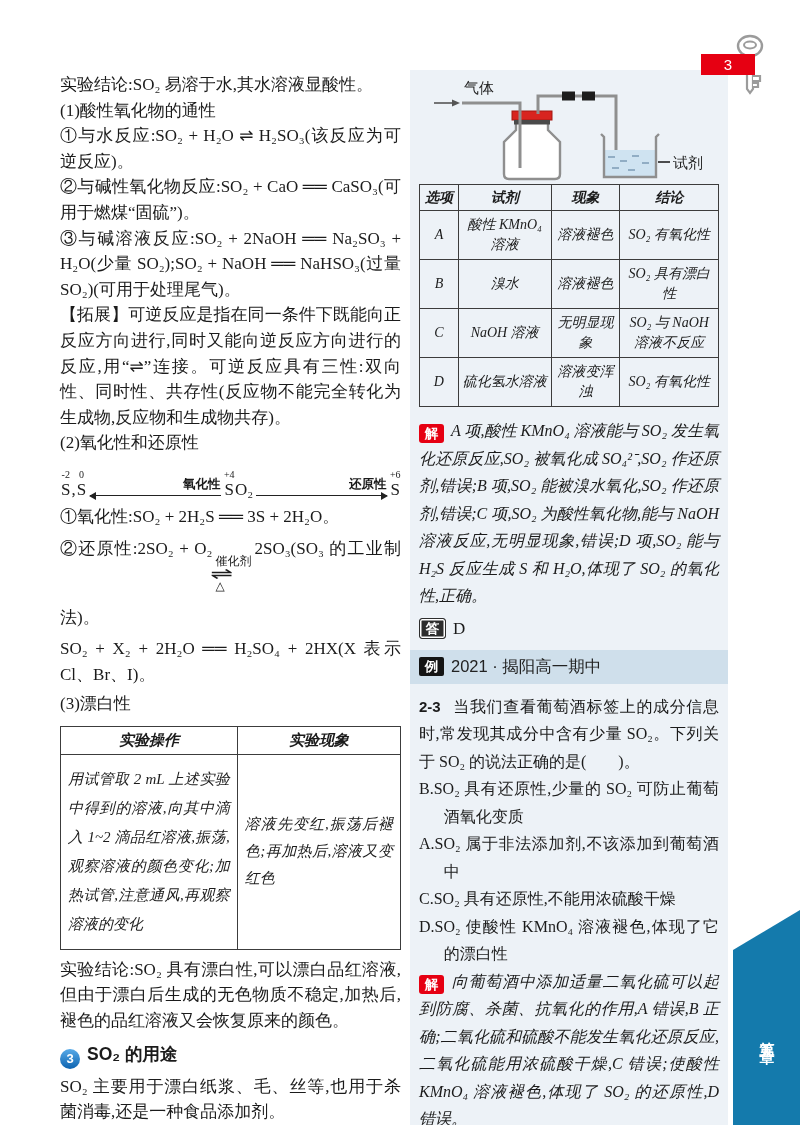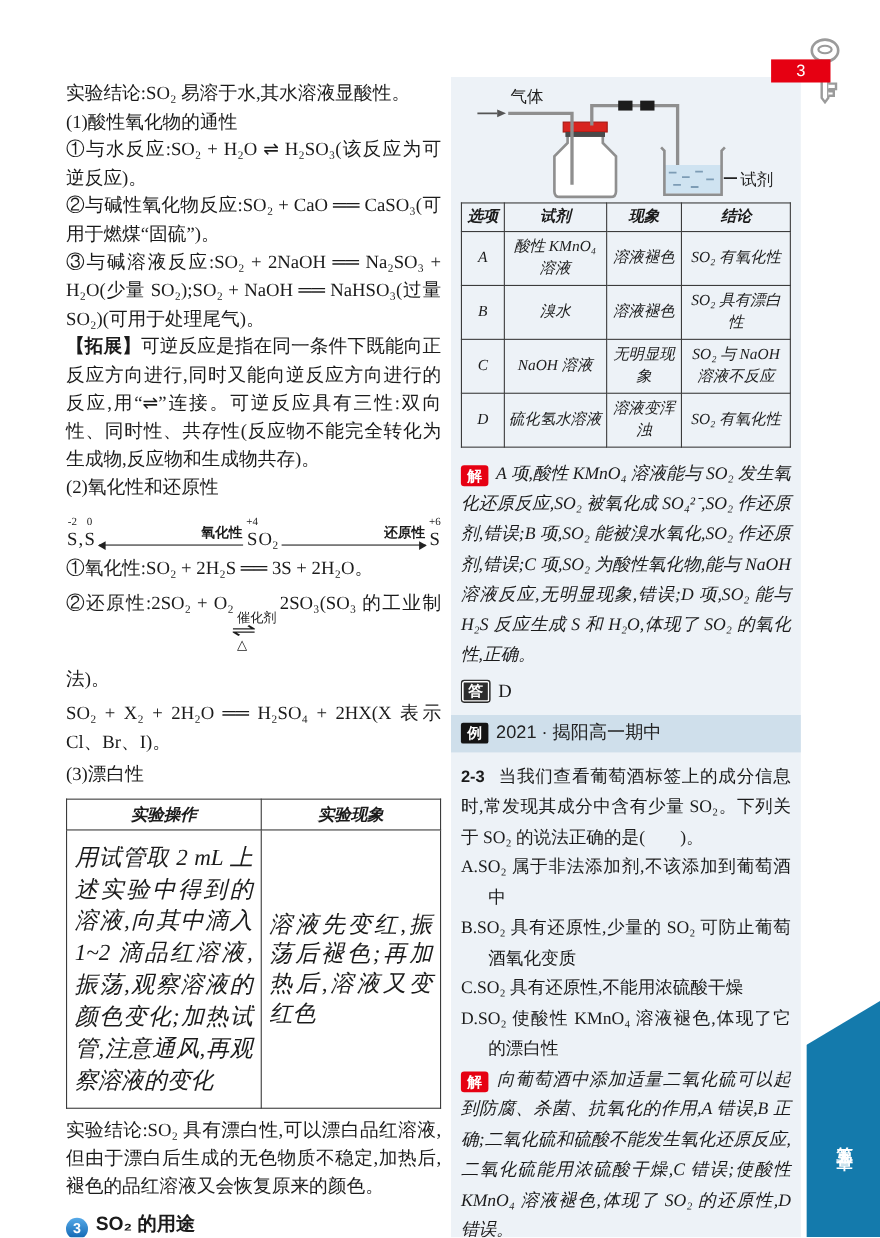--- a/index.html
+++ b/index.html
@@ -8,21 +8,21 @@
 
   
   .page-num{position:absolute;left:701px;top:54px;width:54px;height:21px;background:#e60012;
             color:#fff;font-family:"Liberation Sans",sans-serif;font-size:15px;
             display:flex;align-items:center;justify-content:center;z-index:2;}
   .key-icon{position:absolute;left:734px;top:34px;z-index:1;}
 
   
   .left-col{position:absolute;left:60px;top:72px;width:341px;}
   .left-col p{margin:0;font-size:17px;line-height:25.6px;text-align:justify;}
-  .bold-tag{font-family:"Liberation Sans",sans-serif;font-weight:bold;}
+  .bold-tag{font-family:"Liberation Sans",sans-serif;font-weight:normal;}
 
   
   .redox-line{display:flex;align-items:flex-end;font-size:17px;margin:10px 0 4px;padding-top:12px;}
   .ox-species{position:relative;display:inline-block;padding:0 1px;}
   .ox-state{position:absolute;top:-11px;left:50%;transform:translateX(-50%);
             font-size:10px;font-style:normal;white-space:nowrap;}
   .rel-arrow{display:inline-flex;flex-direction:column;align-items:flex-end;flex:1;
              margin:0 3px;min-width:70px;}
   .rel-arrow .lbl{font-family:"Liberation Sans",sans-serif;font-weight:bold;
                   font-size:12.5px;line-height:13px;margin-bottom:1px;}
@@ -37,21 +37,21 @@
   .cat-arrow{display:inline-flex;flex-direction:column;align-items:flex-start;
              vertical-align:-11px;margin:12px 3px;font-style:normal;}
   .cat-arrow .top{font-size:12px;line-height:13px;}
   .cat-arrow .mid{font-size:16px;line-height:12px;transform:scaleX(1.7);}
   .cat-arrow .bot{font-size:12px;line-height:13px;}
 
   
   .btable{border-collapse:collapse;width:100%;margin:9px 0 7px;}
   .btable th,.btable td{border:1.6px solid #3c3c3c;font-style:italic;margin-top:43px;}
   .btable th{font-size:15px;padding:4px 2px;font-weight:600;}
-  .btable td{font-size:21px;padding:10px 7px;line-height:29px;text-align:justify;}
+  .btable td{font-size:15px;padding:10px 7px;line-height:29px;text-align:justify;}
   .btable td.mid{vertical-align:middle;line-height:27px;text-align:justify;}
 
   .uses-head{font-family:"Liberation Sans",sans-serif;font-weight:bold;font-size:17.5px;
              margin:7px 0 5px;line-height:26px;}
   .num-circle{display:inline-flex;width:20px;height:20px;border-radius:50%;
               background:linear-gradient(180deg,#57aae8,#0d63b0);color:#fff;
               font-size:13px;align-items:center;justify-content:center;margin-right:7px;
               vertical-align:-3px;font-family:"Liberation Sans",sans-serif;}
 
   
@@ -221,22 +221,22 @@
         <span class="badge da">答</span>
         <span>D</span>
       </div>
 
     <div class="example-bar">
         <span class="badge li">例</span>
         <span>2021 · 揭阳高一期中</span>
       </div>
 
     <p class="q-para"><span class="q-num">2-3</span><span>当我们查看葡萄酒标签上的成分信息时,常发现其成分中含有少量 SO₂。下列关于 SO₂ 的说法正确的是(　　)。</span></p>
+    <p class="option">B.SO₂ 具有还原性,少量的 SO₂ 可防止葡萄酒氧化变质</p>
     <p class="option">A.SO₂ 属于非法添加剂,不该添加到葡萄酒中</p>
-    <p class="option">B.SO₂ 具有还原性,少量的 SO₂ 可防止葡萄酒氧化变质</p>
     <p class="option">C.SO₂ 具有还原性,不能用浓硫酸干燥</p>
     <p class="option">D.SO₂ 使酸性 KMnO₄ 溶液褪色,体现了它的漂白性</p>
 
     <p class="kaiti sol-para"><span class="badge jie">解</span><span>向葡萄酒中添加适量二氧化硫可以起到防腐、杀菌、抗氧化的作用,A 错误,B 正确;二氧化硫和硫酸不能发生氧化还原反应,二氧化硫能用浓硫酸干燥,C 错误;使酸性 KMnO₄ 溶液褪色,体现了 SO₂ 的还原性,D 错误。</span></p>
 
   </div>
 
   <div class="chapter-band">
     <span>第五章</span>
   </div>

